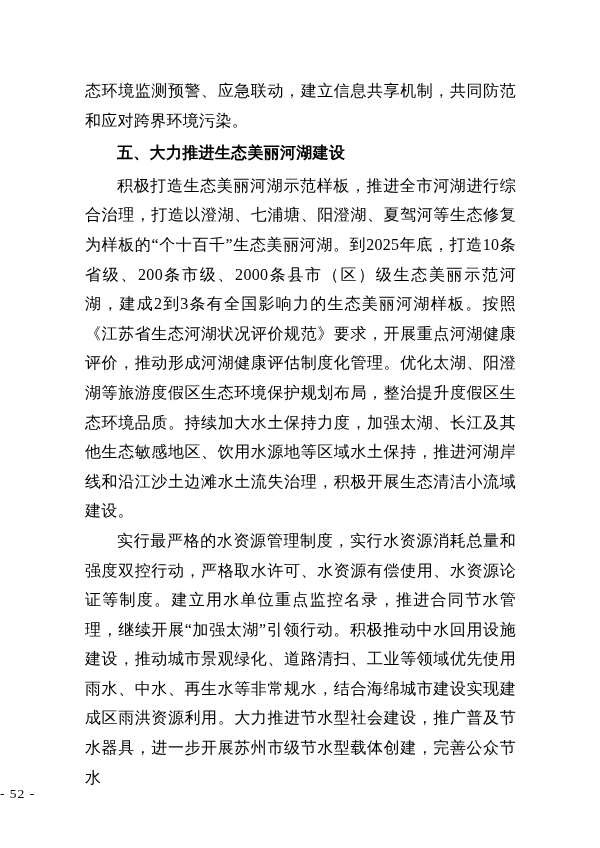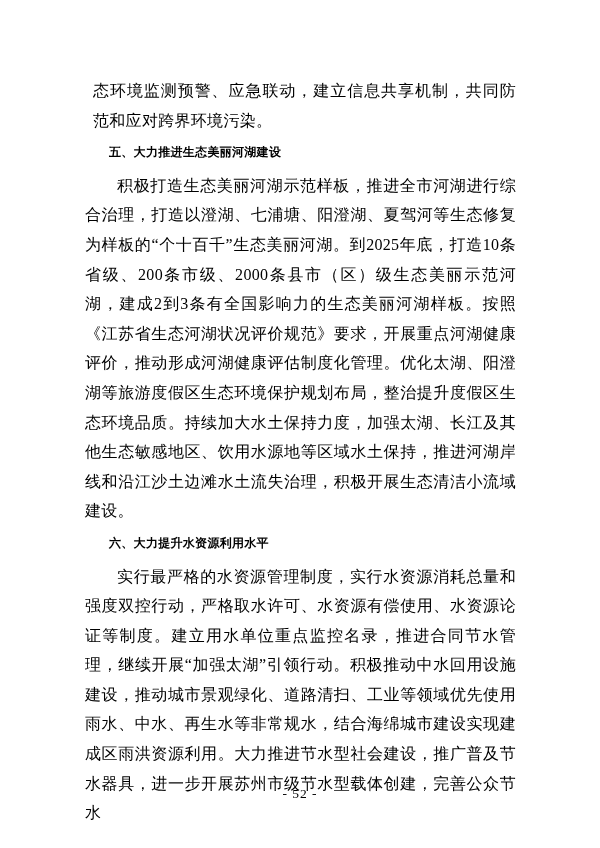--- a/index.html
+++ b/index.html
@@ -28,46 +28,44 @@
     text-align: justify;
     word-break: break-all;
     letter-spacing: 0.3px;
   }
   p.body {
     margin: 0;
     text-indent: 2em;
   }
   p.body.no-indent {
     text-indent: 0;
-    margin-left: 8px;
   }
   h2.heading {
     margin: 3px 0;
-    font-size: 12px;
+    font-size: 16px;
     font-weight: bold;
     line-height: 29.6px;
     text-indent: 2em;
     text-align: left;
   }
   .page-number {
     position: absolute;
     left: 0;
     right: 0;
     top: 786px;
-    text-align: center;
+    text-align: left;
     font-size: 13.5px;
     letter-spacing: 1px;
     color: #000;
   }
 </style>
 </head>
 <body>
 
 <div class="page">
   <div class="textblock">
     <p class="body no-indent">态环境监测预警、应急联动，建立信息共享机制，共同防范和应对跨界环境污染。</p>
     <h2 class="heading">五、大力推进生态美丽河湖建设</h2>
     <p class="body">积极打造生态美丽河湖示范样板，推进全市河湖进行综合治理，打造以澄湖、七浦塘、阳澄湖、夏驾河等生态修复为样板的“个十百千”生态美丽河湖。到2025年底，打造10条省级、200条市级、2000条县市（区）级生态美丽示范河湖，建成2到3条有全国影响力的生态美丽河湖样板。按照《江苏省生态河湖状况评价规范》要求，开展重点河湖健康评价，推动形成河湖健康评估制度化管理。优化太湖、阳澄湖等旅游度假区生态环境保护规划布局，整治提升度假区生态环境品质。持续加大水土保持力度，加强太湖、长江及其他生态敏感地区、饮用水源地等区域水土保持，推进河湖岸线和沿江沙土边滩水土流失治理，积极开展生态清洁小流域建设。</p>
-    <h2 class="heading">六、大力提升水资源利用水平</h2>
     <p class="body">实行最严格的水资源管理制度，实行水资源消耗总量和强度双控行动，严格取水许可、水资源有偿使用、水资源论证等制度。建立用水单位重点监控名录，推进合同节水管理，继续开展“加强太湖”引领行动。积极推动中水回用设施建设，推动城市景观绿化、道路清扫、工业等领域优先使用雨水、中水、再生水等非常规水，结合海绵城市建设实现建成区雨洪资源利用。大力推进节水型社会建设，推广普及节水器具，进一步开展苏州市级节水型载体创建，完善公众节水</p>
   </div>
   <div class="page-number">- 52 -</div>
 </div>
 
 </body></html>

